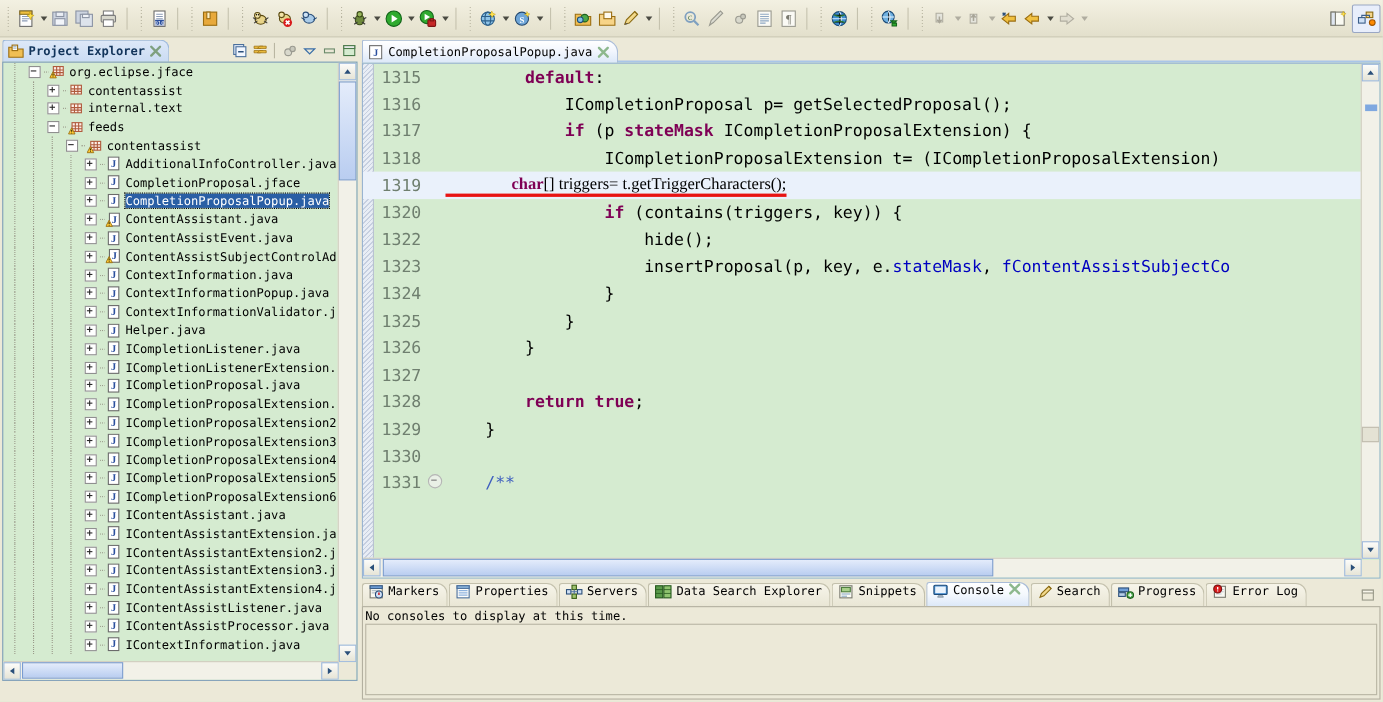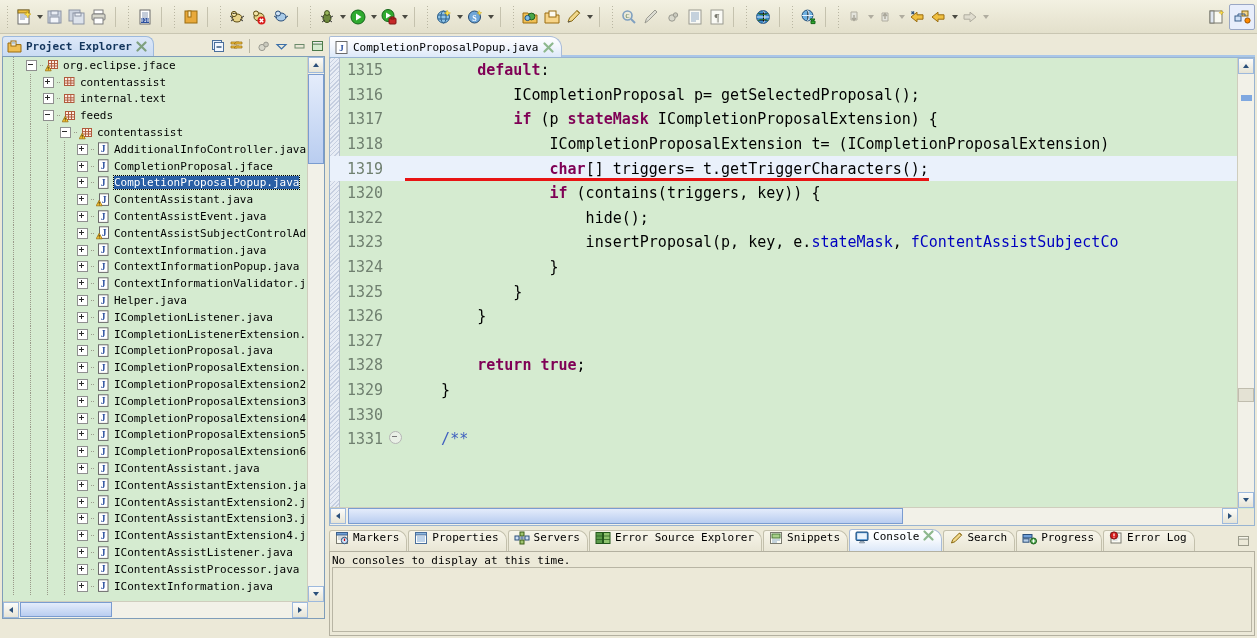--- a/index.html
+++ b/index.html
@@ -93,21 +93,21 @@
   #egutterbg{position:absolute;left:0;top:0;width:9px;bottom:17px;
     background:repeating-linear-gradient(135deg,#c6cfe0 0 1px,#e8edf5 1px 3px);
     border-right:1px solid #b9c2d2;}
   #codearea{position:absolute;left:0;top:0;right:16px;bottom:17px;overflow:hidden;}
   .cline{height:24.6px;display:flex;align-items:center;white-space:pre;
     font-family:"DejaVu Sans Mono",monospace;font-size:15px;color:#000;}
   .lnum{width:59px;flex:0 0 auto;text-align:right;padding-right:6px;box-sizing:border-box;
     color:#6f7f6f;font-size:15px;font-family:"DejaVu Sans Mono",monospace;}
   .lgutter{width:10px;flex:0 0 auto;}
   .ccode{flex:1;padding-left:6px;}
-  .hl{background:#eaf1fb;}
+  .hl{background:#eaf1fb;font-family:Liberation Serif, serif;}
   .kw{color:#7f0055;font-weight:bold;}
   .fld{color:#0000c0;}
   .cmt{color:#3f5fbf;}
   .err-underline{border-bottom:3px solid #e81313;}
   .fold{width:11px;height:11px;border:1px solid #b5b5b5;border-radius:50%;background:#e9f0e6;
         position:relative;display:inline-block;}
   .fold::before{content:"";position:absolute;left:2px;top:4px;width:5px;height:1px;background:#777;}
   
   #ev{position:absolute;right:0;top:0;width:16px;bottom:17px;background:#f2f1e8;border-left:1px solid #cfcdbd;}
   #eh{position:absolute;left:0;right:16px;bottom:0;height:17px;background:#f2f1e8;border-top:1px solid #cfcdbd;}
@@ -1148,21 +1148,21 @@
             <span>Servers</span>
           </div>
           <div class="ctab">
             <span style="display: flex;">
               <svg class="svgi" width="16" height="14" viewBox="0 0 16 14">
                 <rect x="1" y="1.5" width="6.5" height="11" fill="#5a9a4a" stroke="#24581c"></rect>
                 <rect x="8.5" y="1.5" width="6.5" height="11" fill="#8fc46f" stroke="#24581c"></rect>
                 <path d="M1 5h6.5M1 8.5h6.5M8.5 5H15M8.5 8.5H15" stroke="#24581c" stroke-width=".7"></path>
               </svg>
             </span>
-            <span>Error Source Explorer</span>
+            <span>Data Search Explorer</span>
           </div>
           <div class="ctab">
             <span style="display: flex;">
               <svg class="svgi" width="14" height="14" viewBox="0 0 14 14">
                 <rect x="1.5" y="1.5" width="11" height="11" fill="#fdfdf5" stroke="#7b7b70"></rect>
                 <rect x="3" y="3" width="8" height="4" fill="#a8d08a" stroke="#4a7a3a"></rect>
                 <path d="M3 9h8M3 11h5" stroke="#7fa0c0" stroke-width=".9"></path>
               </svg>
             </span>
             <span>Snippets</span>

